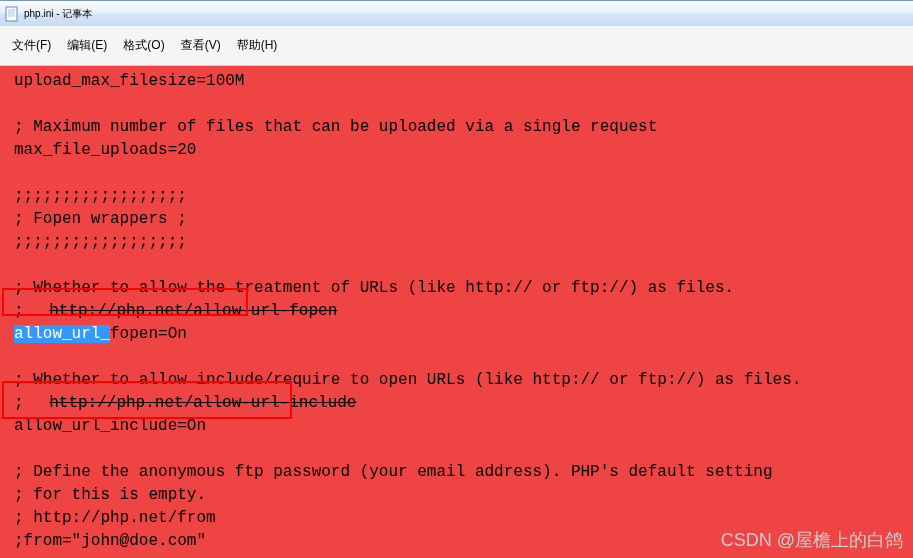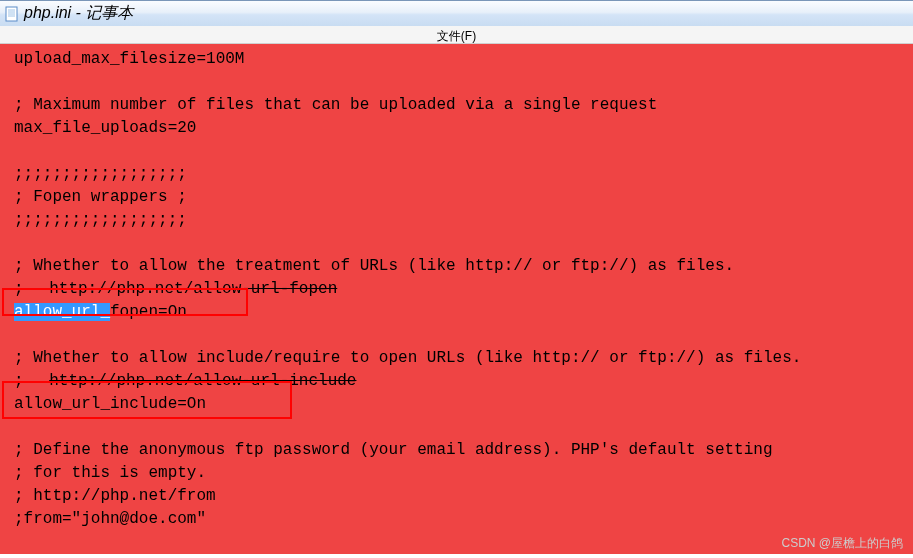--- a/index.html
+++ b/index.html
@@ -25,33 +25,31 @@
     }
     .title-icon {
       width: 16px;
       height: 16px;
       margin-right: 4px;
       display: inline-flex;
       align-items: center;
       justify-content: center;
     }
     .title-text {
-      font-size: 16px;
+      font-size: 10px;
       color: #000;
-      font-style: italic;
     }
     .menu-bar {
       background: #f5f5f5;
-      height: 18px;
+      height: 40px;
       display: flex;
       align-items: center;
       padding: 0 4px;
       border-bottom: 1px solid #d0d0d0;
       font-size: 12px;
-      flex-direction: column;
     }
     .menu-item {
       padding: 2px 8px;
       cursor: default;
     }
     .content-area {
       background: #ef4444;
       padding: 4px 14px;
       font-family: "SimSun", "宋体", "Courier New", monospace;
       font-size: 16px;
@@ -91,21 +89,21 @@
       left: 2px;
       top: 381px;
       width: 290px;
       height: 38px;
       pointer-events: none;
     }
     .watermark {
       position: absolute;
       right: 10px;
       bottom: 6px;
-      font-size: 12px;
+      font-size: 18px;
       color: #cccccc;
       font-family: "Microsoft YaHei", Arial, sans-serif;
     }
   </style>
 </head>
 <body>
 
 <div class="title-bar">
   <span class="title-icon">
     <svg width="16" height="16" viewBox="0 0 16 16">

